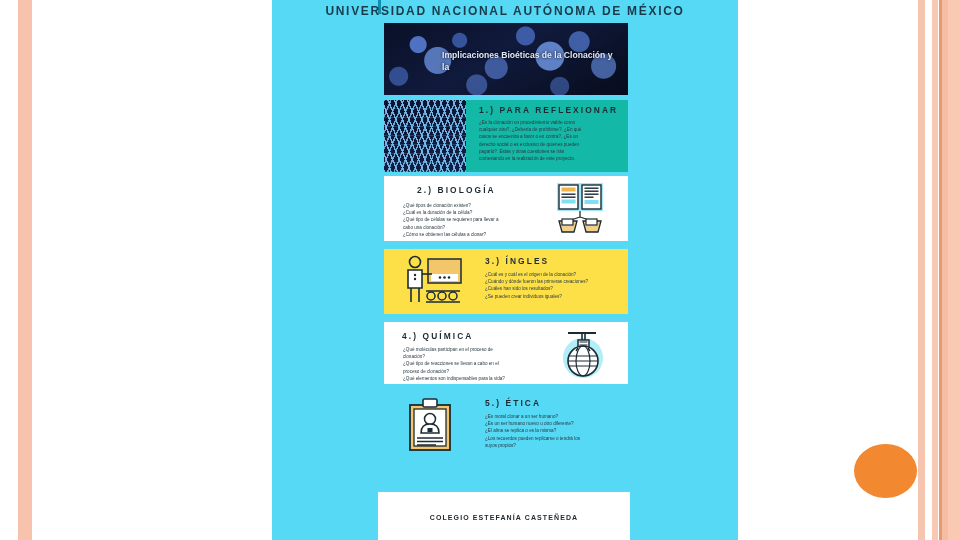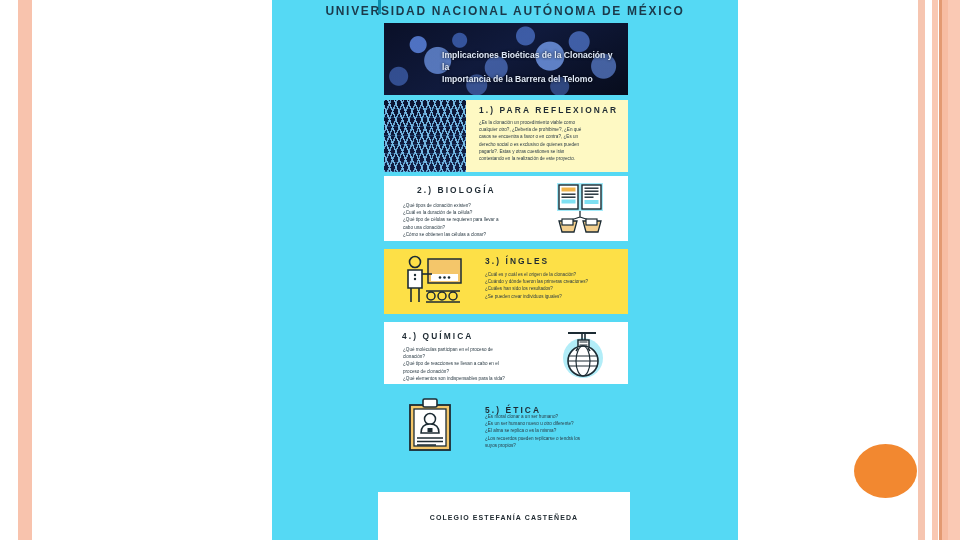--- a/index.html
+++ b/index.html
@@ -49,21 +49,21 @@
     text-shadow:0 0 3px rgba(0,0,0,.95);padding:0 10px;margin-left:48px;}
 
   
   .card{position:absolute;background:#ffffff;}
 
   .sec-title{position:absolute;font-size:8.4px;font-weight:bold;letter-spacing:2.1px;color:#1e2a33;}
   .sec-body{position:absolute;font-size:4.6px;line-height:7.2px;color:#2a3a44;}
   .sec-body div{white-space:nowrap;}
 
   
-  .c1{left:384px;top:100px;width:244px;height:72px;background:#fef9c3;}
+  .c1{left:384px;top:100px;width:244px;height:72px;background:#14b8a6;}
   .c1 .thumb{position:absolute;left:0;top:0;width:82px;height:72px;background:#0c1330;overflow:hidden;}
   .dna{position:absolute;inset:0;
     background:
       repeating-linear-gradient(68deg, rgba(120,190,235,.95) 0 1.4px, transparent 1.4px 6px),
       repeating-linear-gradient(-68deg, rgba(120,190,235,.85) 0 1.4px, transparent 1.4px 6px),
       repeating-linear-gradient(0deg, rgba(70,140,200,.35) 0 1px, transparent 1px 9px),
       linear-gradient(160deg,#0a1330,#132048);}
 
   
   .c2{left:384px;top:176px;width:244px;height:65px;}
@@ -98,21 +98,20 @@
 
   <div class="slide"></div>
   <div class="slide-accent"></div>
 
   <div class="unam">UNIVERSIDAD NACIONAL AUTÓNOMA DE MÉXICO</div>
 
   <div class="hero">
     <div class="hero-bg"></div>
     <div class="hero-title">
       <div>Implicaciones Bioéticas de la Clonación y la</div>
-      <div>Importancia de la Barrera del Telomo</div>
     </div>
   </div>
 
   <div class="card c1">
     <div class="thumb">
       <div class="dna"></div>
     </div>
     <div class="sec-title" style="left:95px;top:5px;">
       <span>1.)</span>
       <span>PARA REFLEXIONAR</span>
@@ -227,21 +226,21 @@
       <svg width="52" height="55" viewBox="0 0 52 55">
         <rect x="6" y="8" width="40" height="45" fill="#f4c66a" stroke="#1c2b33" stroke-width="1.8"></rect>
         <rect x="10" y="12" width="32" height="37" fill="#ffffff" stroke="#1c2b33" stroke-width="1.3"></rect>
         <rect x="19" y="2" width="14" height="8" rx="1.5" fill="#ffffff" stroke="#1c2b33" stroke-width="1.6"></rect>
         <circle cx="26" cy="22" r="5.5" fill="none" stroke="#1c2b33" stroke-width="1.5"></circle>
         <path d="M17 36 C17 29.5 21 27 26 27 C31 27 35 29.5 35 36 Z" fill="#ffffff" stroke="#1c2b33" stroke-width="1.5"></path>
         <rect x="23.5" y="31" width="5" height="4" fill="#1c2b33"></rect>
         <path d="M13 41 L39 41 M13 44.5 L39 44.5 M13 48 L32 48" stroke="#1c2b33" stroke-width="1.3"></path>
       </svg>
     </div>
-    <div class="sec-title" style="left:101px;top:13px;">
+    <div class="sec-title" style="left:101px;top:6px;">
       <span>5.)</span>
       <span>ÉTICA</span>
     </div>
     <div class="sec-body" style="left:101px;top:21px;width:140px;">
       <div>¿Es moral clonar a un ser humano?</div>
       <div>¿Es un ser humano nuevo u otro diferente?</div>
       <div>¿El alma se replica o es la misma?</div>
       <div>¿Los recuerdos pueden replicarse o tendrá los</div>
       <div>suyos propios?</div>
     </div>

